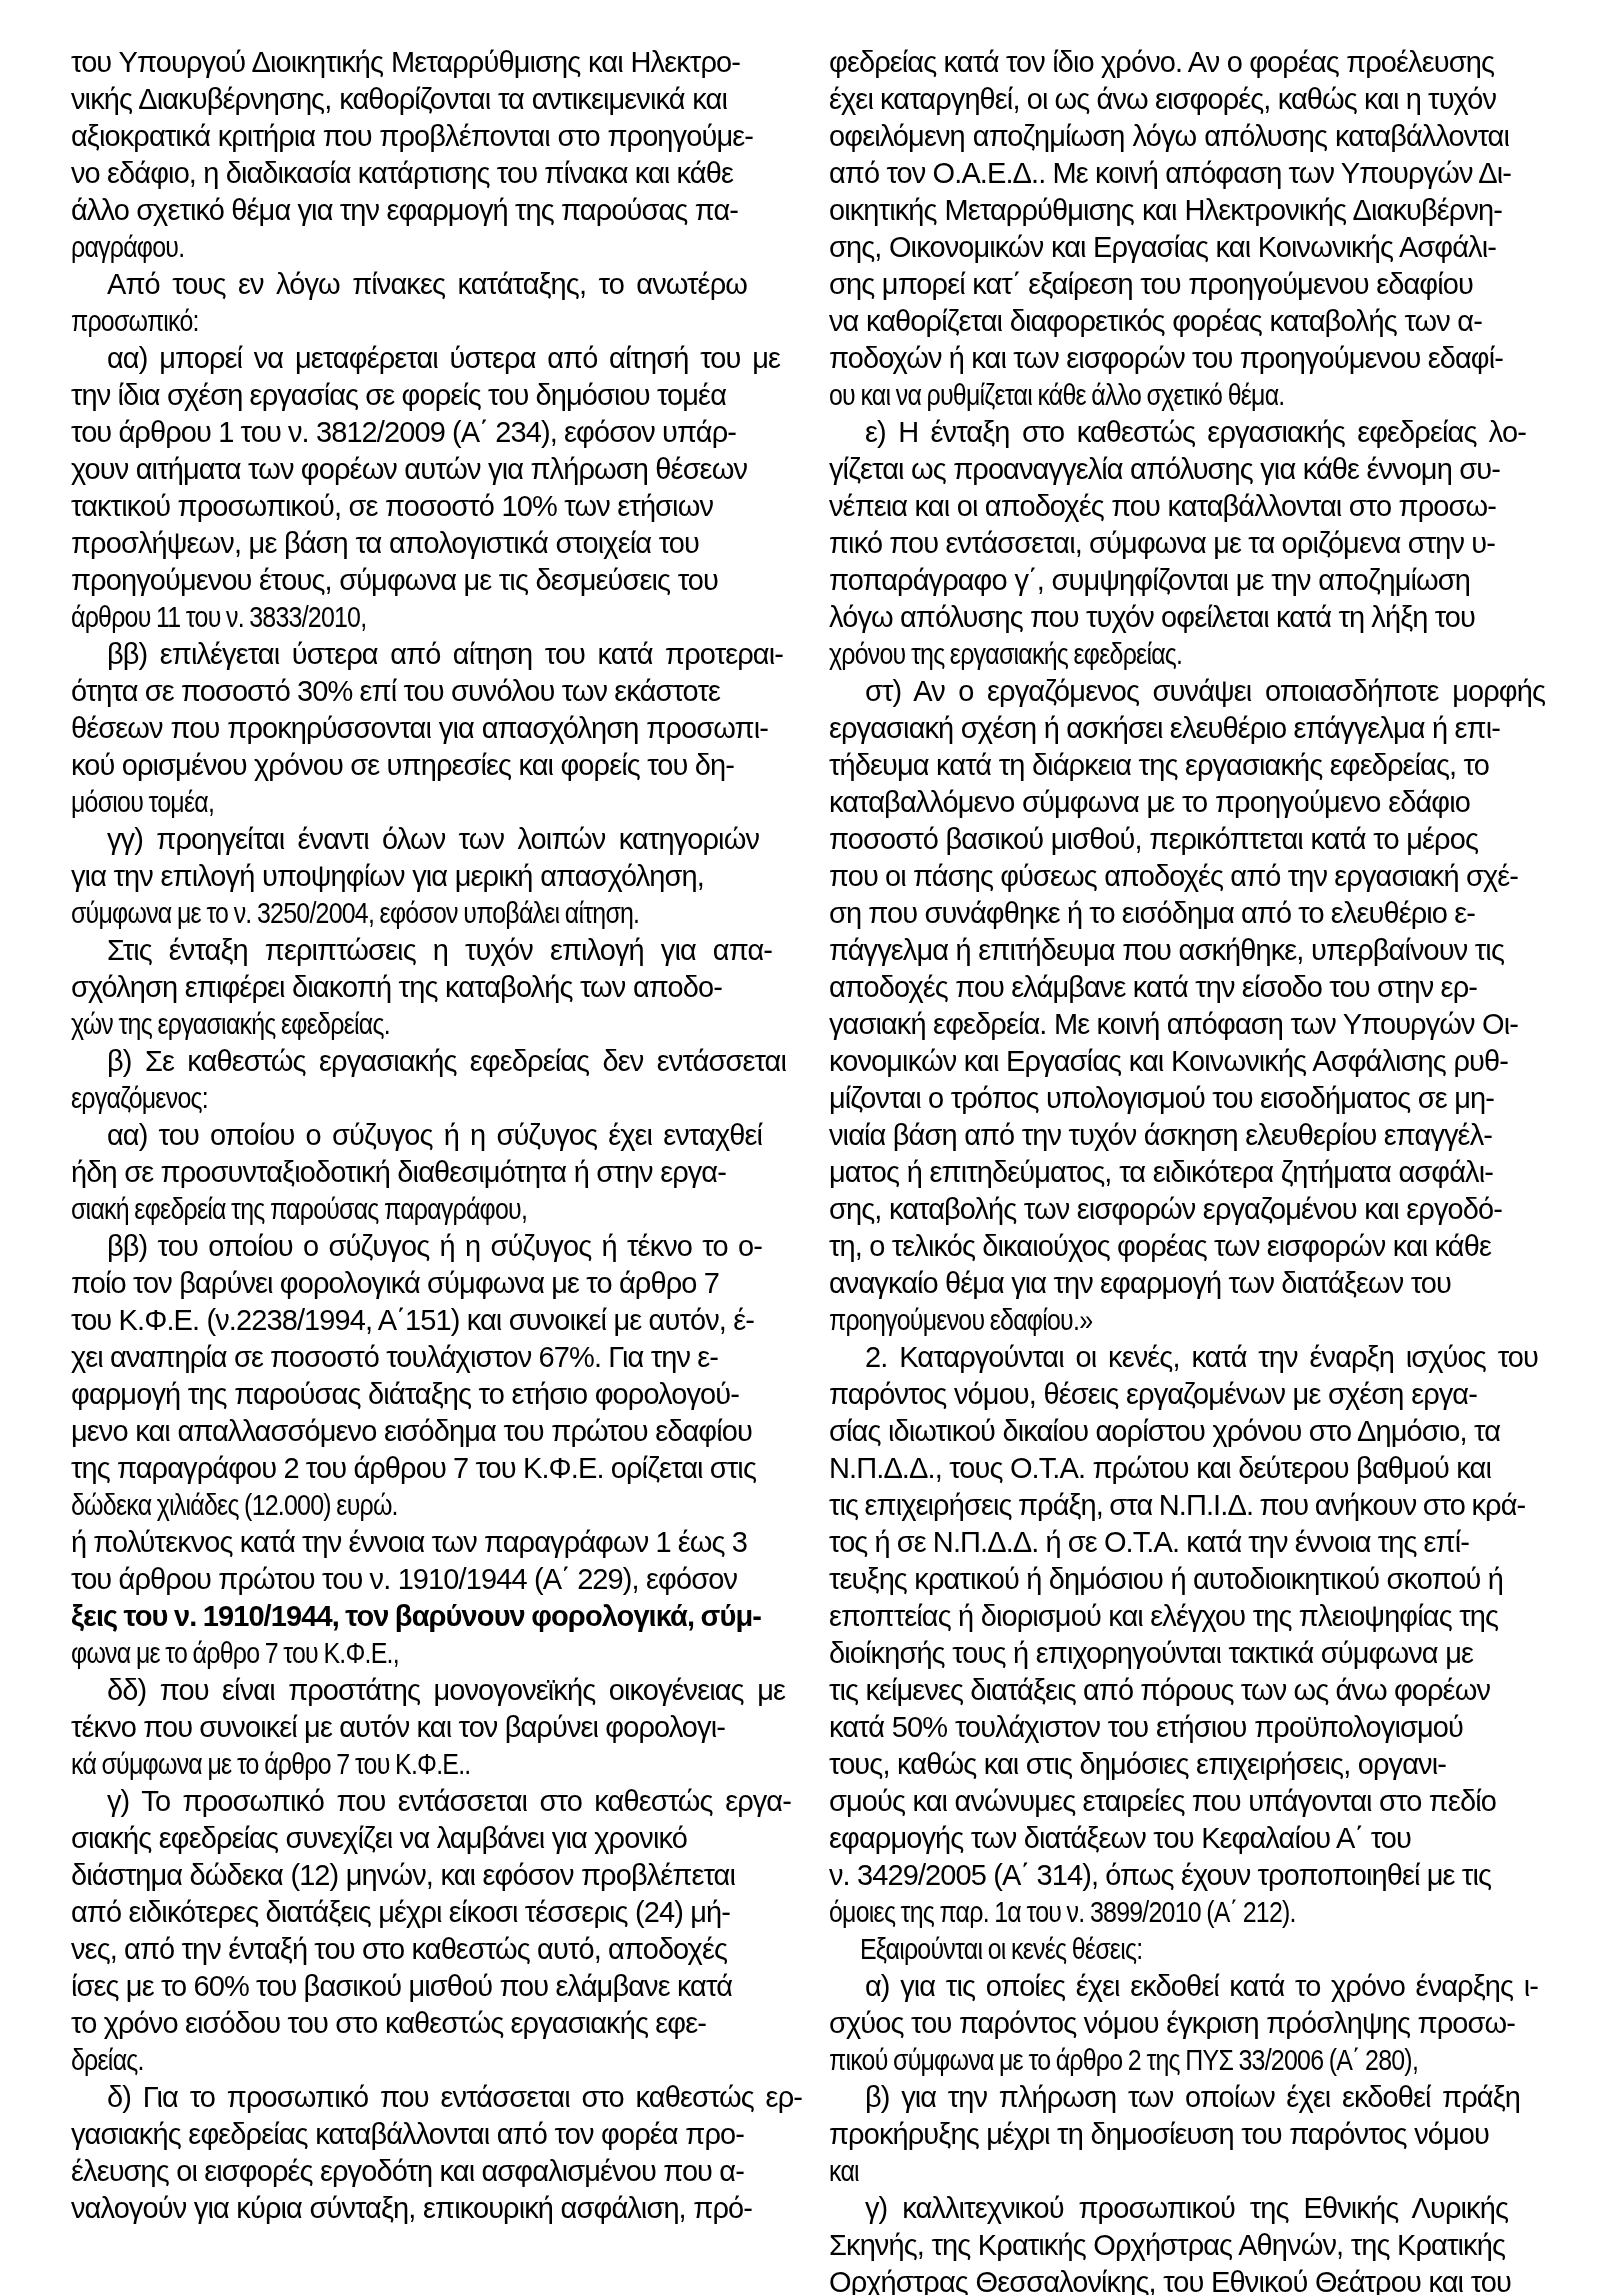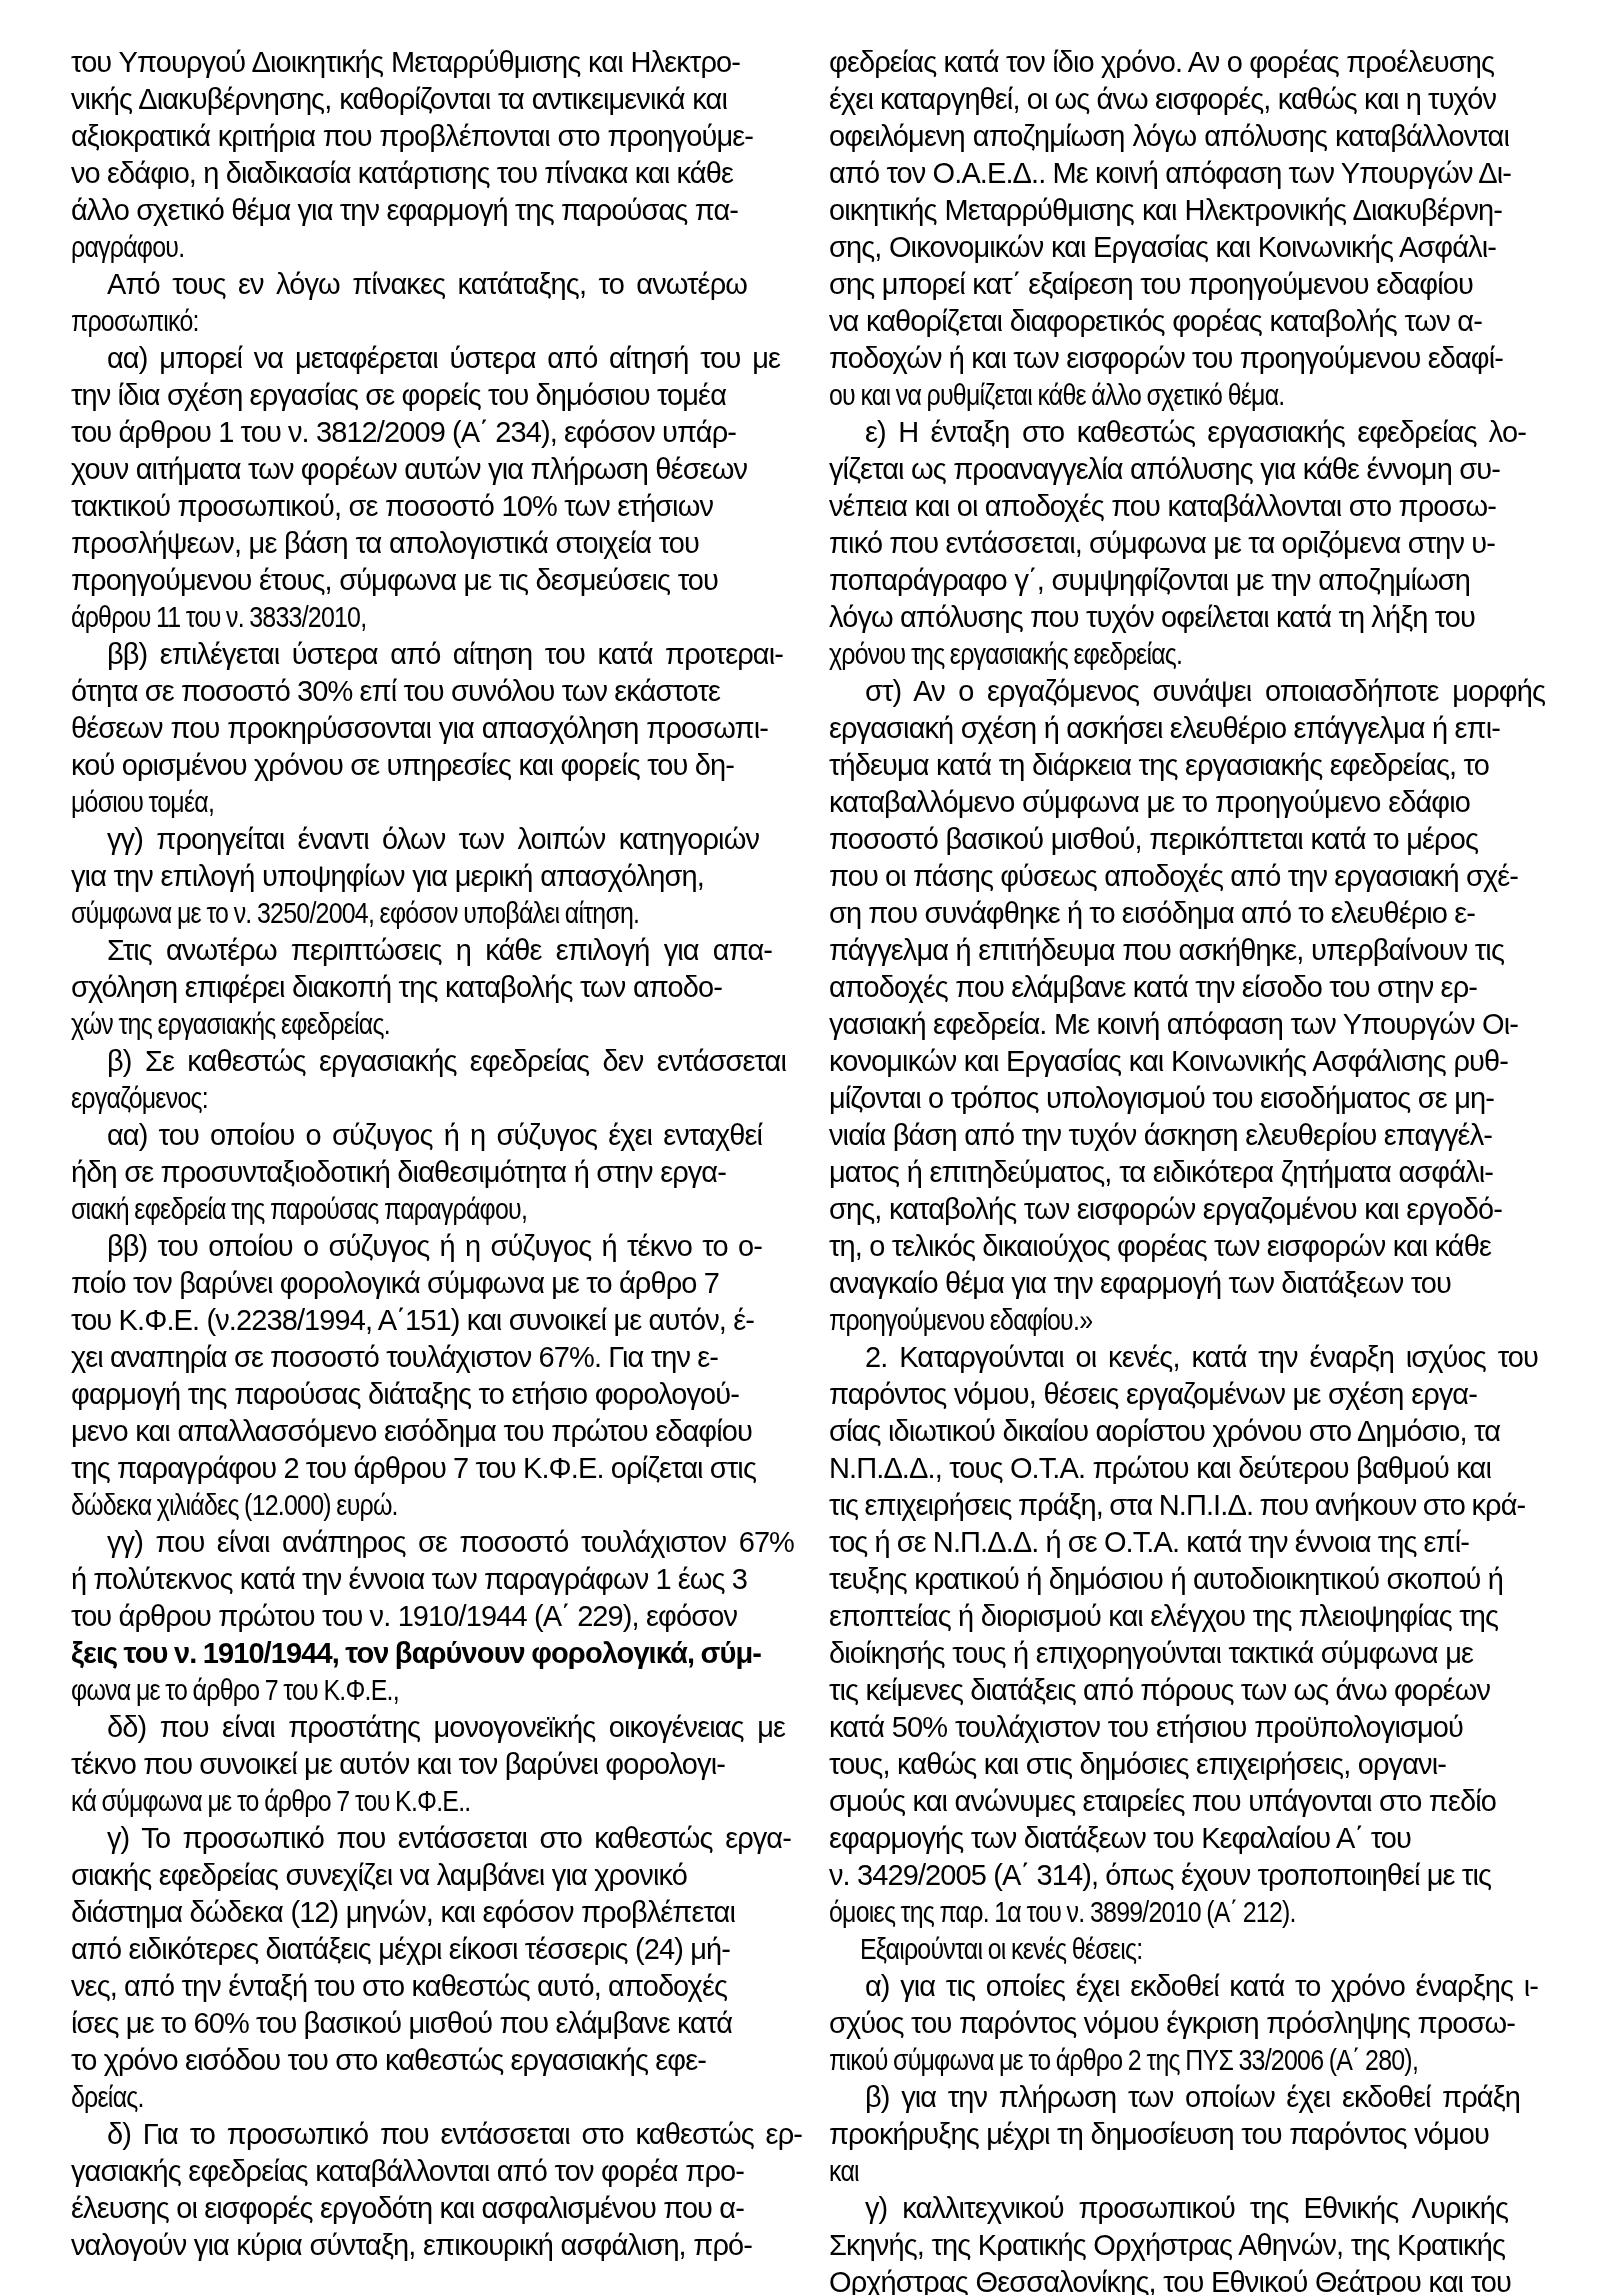--- a/index.html
+++ b/index.html
@@ -58,21 +58,21 @@
       <span class="line" style="display: block; width: 697px; transform: scaleX(1);">θέσεων που προκηρύσσονται για απασχόληση προσωπι-</span>
       <span class="line" style="display: block; width: 663px; transform: scaleX(1);">κού ορισμένου χρόνου σε υπηρεσίες και φορείς του δη-</span>
       <span class="line last" style="display: block; width: 168px; transform: scaleX(0.86);">μόσιου τομέα,</span>
     </div>
     <div class="para">
       <span class="line indent" style="display: block; width: 652px; transform: scaleX(1);">γγ) προηγείται έναντι όλων των λοιπών κατηγοριών</span>
       <span class="line" style="display: block; width: 633px; transform: scaleX(1);">για την επιλογή υποψηφίων για μερική απασχόληση,</span>
       <span class="line last" style="display: block; width: 668px; transform: scaleX(0.86);">σύμφωνα με το ν. 3250/2004, εφόσον υποβάλει αίτηση.</span>
     </div>
     <div class="para">
-      <span class="line indent" style="display: block; width: 665px; transform: scaleX(1);">Στις ανωτέρω περιπτώσεις η κάθε επιλογή για απα-</span>
+      <span class="line indent" style="display: block; width: 665px; transform: scaleX(1);">Στις ένταξη περιπτώσεις η τυχόν επιλογή για απα-</span>
       <span class="line" style="display: block; width: 651px; transform: scaleX(1);">σχόληση επιφέρει διακοπή της καταβολής των αποδο-</span>
       <span class="line last" style="display: block; width: 375px; transform: scaleX(0.86);">χών της εργασιακής εφεδρείας.</span>
     </div>
     <div class="para">
       <span class="line indent" style="display: block; width: 679px; transform: scaleX(1);">β) Σε καθεστώς εργασιακής εφεδρείας δεν εντάσσεται</span>
       <span class="line last" style="display: block; width: 161px; transform: scaleX(0.86);">εργαζόμενος:</span>
     </div>
     <div class="para">
       <span class="line indent" style="display: block; width: 655px; transform: scaleX(1);">αα) του οποίου ο σύζυγος ή η σύζυγος έχει ενταχθεί</span>
       <span class="line" style="display: block; width: 655px; transform: scaleX(1);">ήδη σε προσυνταξιοδοτική διαθεσιμότητα ή στην εργα-</span>
@@ -82,21 +82,20 @@
       <span class="line indent" style="display: block; width: 655px; transform: scaleX(1);">ββ)  του οποίου ο σύζυγος ή η σύζυγος ή τέκνο το ο-</span>
       <span class="line" style="display: block; width: 648px; transform: scaleX(1);">ποίο τον βαρύνει φορολογικά σύμφωνα με το άρθρο 7</span>
       <span class="line" style="display: block; width: 683px; transform: scaleX(1);">του Κ.Φ.Ε. (ν.2238/1994, Α΄151) και συνοικεί με αυτόν, έ-</span>
       <span class="line" style="display: block; width: 647px; transform: scaleX(1);">χει αναπηρία σε ποσοστό τουλάχιστον 67%. Για την ε-</span>
       <span class="line" style="display: block; width: 668px; transform: scaleX(1);">φαρμογή της παρούσας διάταξης το ετήσιο φορολογού-</span>
       <span class="line" style="display: block; width: 681px; transform: scaleX(1);">μενο και απαλλασσόμενο εισόδημα του πρώτου εδαφίου</span>
       <span class="line" style="display: block; width: 685px; transform: scaleX(1);">της παραγράφου 2 του άρθρου 7 του Κ.Φ.Ε. ορίζεται στις</span>
       <span class="line last" style="display: block; width: 384px; transform: scaleX(0.86);">δώδεκα χιλιάδες (12.000) ευρώ.</span>
     </div>
     <div class="para">
-      <span class="line indent" style="display: block; width: 687px; transform: scaleX(1);">γγ) που είναι ανάπηρος σε ποσοστό τουλάχιστον 67%</span>
       <span class="line" style="display: block; width: 676px; transform: scaleX(1);">ή πολύτεκνος κατά την έννοια των παραγράφων 1 έως 3</span>
       <span class="line" style="display: block; width: 666px; transform: scaleX(1);">του άρθρου πρώτου του ν. 1910/1944 (Α΄ 229), εφόσον</span>
       <span class="line" style="display: block; width: 654px; transform: scaleX(1); font-weight: bold;">ξεις του ν. 1910/1944, τον βαρύνουν φορολογικά, σύμ-</span>
       <span class="line last" style="display: block; width: 386px; transform: scaleX(0.86);">φωνα με το άρθρο 7 του Κ.Φ.Ε.,</span>
     </div>
     <div class="para">
       <span class="line indent" style="display: block; width: 678px; transform: scaleX(1);">δδ) που είναι προστάτης μονογονεϊκής οικογένειας με</span>
       <span class="line" style="display: block; width: 654px; transform: scaleX(1);">τέκνο που συνοικεί με αυτόν και τον βαρύνει φορολογι-</span>
       <span class="line last" style="display: block; width: 470px; transform: scaleX(0.86);">κά σύμφωνα με το άρθρο 7 του Κ.Φ.Ε..</span>
     </div>

